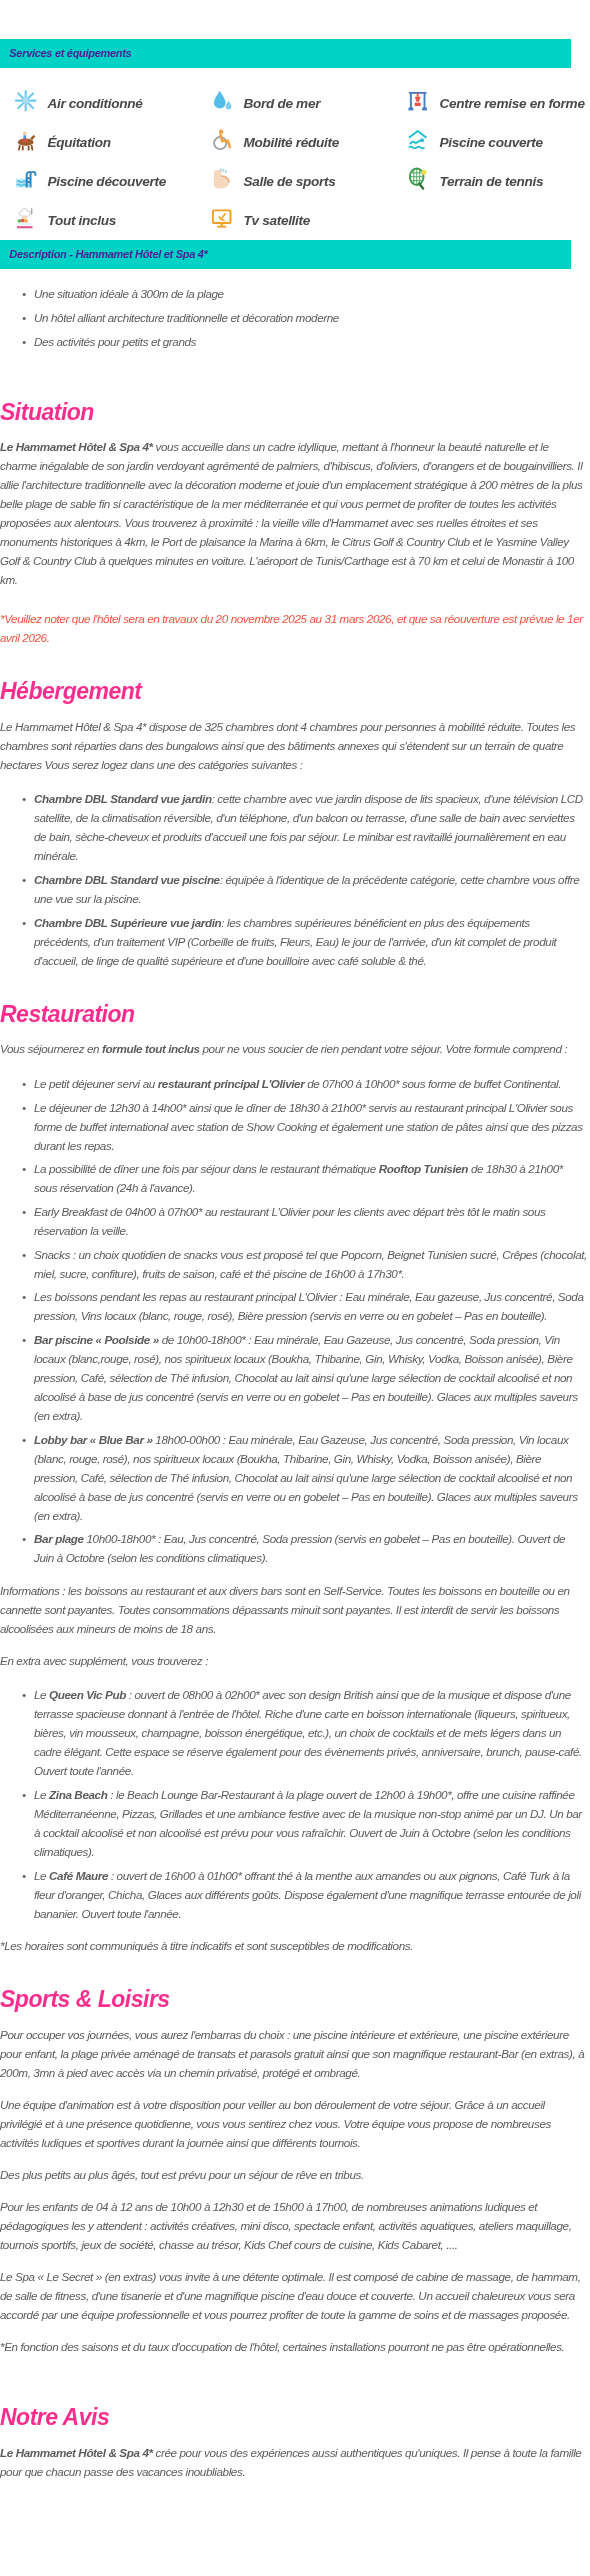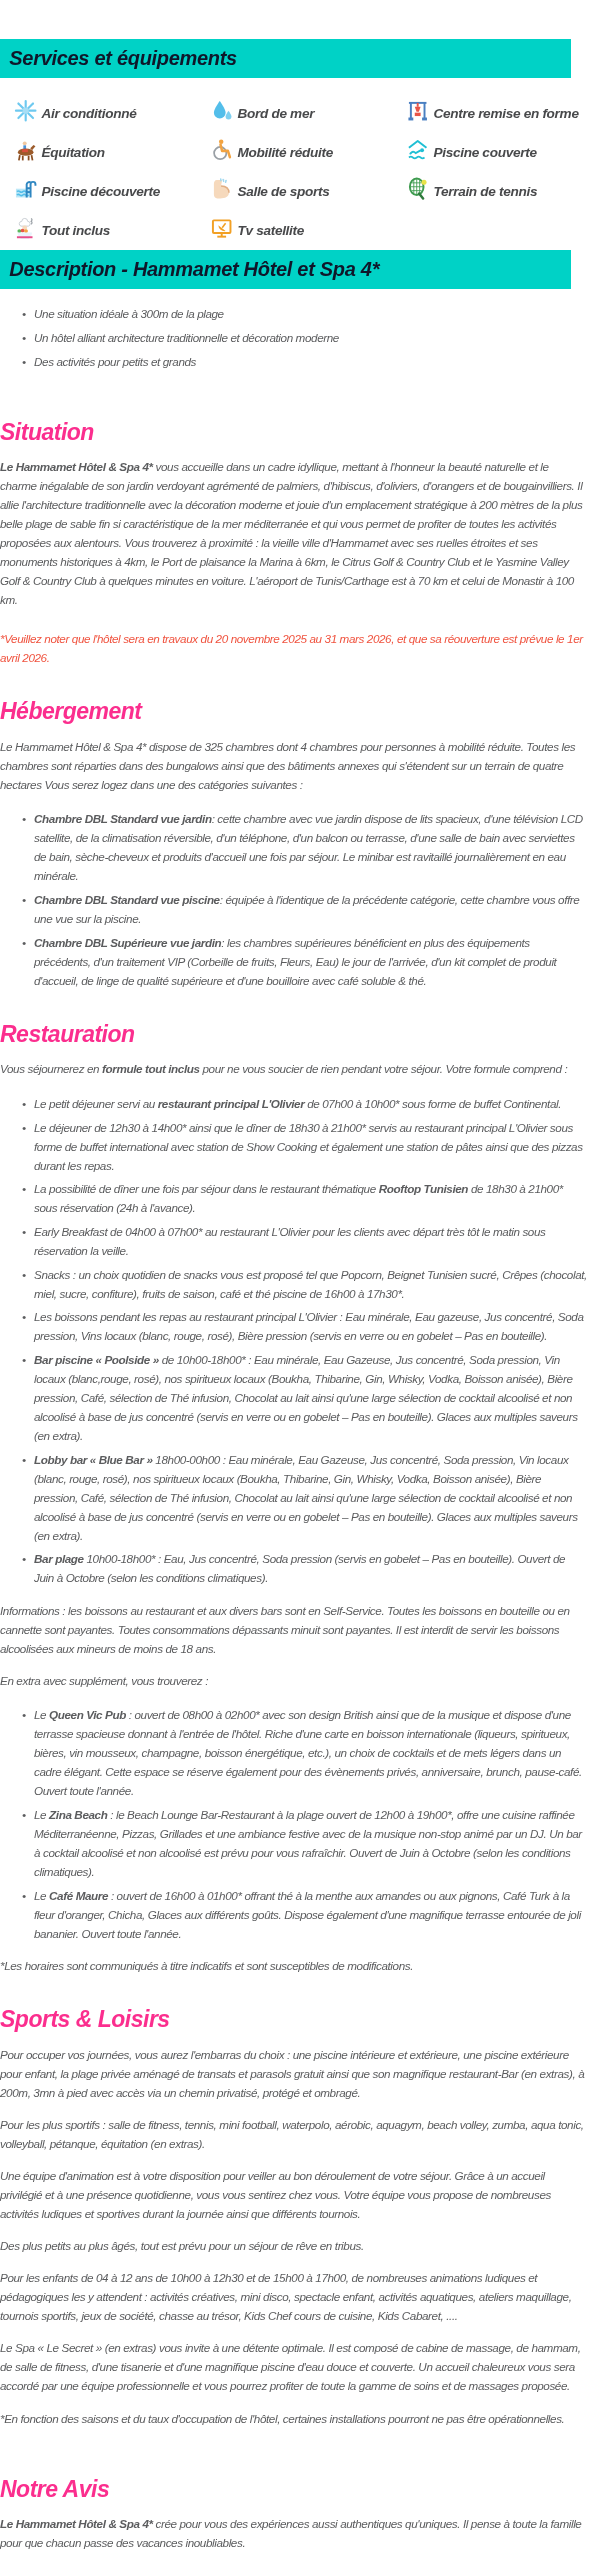--- a/index.html
+++ b/index.html
@@ -5,29 +5,29 @@
   html,body{margin:0;padding:0;background:#fff;}
   body{
     width:590px;height:2576px;overflow:hidden;position:relative;
     font-family:"Liberation Sans",sans-serif;
     font-style:italic;
     color:#5B5C5E;
     font-size:11.7px;letter-spacing:-0.4px;line-height:19px;
   }
   .page{padding:39px 2.3px 0 0;}
   .banner{
-    background:#00D2C6;color:#0f172a;font-weight:bold;font-size:20px;
-    height:39px;display:flex;align-items:center;
+    background:#00D2C6;color:#4c1d95;font-weight:bold;font-size:11px;
+    height:29px;display:flex;align-items:center;
     padding-left:9.3px;margin-right:16.4px;letter-spacing:-0.3px;
   }
   .svc-grid{
     display:grid;grid-template-columns:196px 196px 195px;
     margin-top:15.6px;
   }
-  .svc{display:flex;align-items:center;gap:4px;height:39px;padding-left:14px;}
+  .svc{display:flex;align-items:center;gap:10px;height:39px;padding-left:14px;}
   .svc svg{width:23.4px;height:23.4px;flex:0 0 auto;}
   .svc-label{font-weight:bold;font-size:13.6px;color:#48494B;letter-spacing:-0.3px;white-space:nowrap;}
   .desc-banner{}
   ul.blt{list-style:none;margin:15.6px 0 0 0;padding:0;}
   ul.blt li{position:relative;padding-left:34px;margin-bottom:4.7px;}
   ul.blt li::before{content:"\2022";position:absolute;left:22px;top:0;color:#5B5C5E;}
   h2.sec{
     color:#FB2E8E;font-size:23px;line-height:23.4px;font-weight:bold;
     margin:33px 0 0 0;letter-spacing:-0.5px;
   }
@@ -233,21 +233,20 @@
   <p>En extra avec supplément, vous trouverez :</p>
   <ul class="blt">
     <li><span>Le </span><b>Queen Vic Pub</b><span> : ouvert de 08h00 à 02h00* avec son design British ainsi que de la musique et dispose d'une terrasse spacieuse donnant à l'entrée de l'hôtel. Riche d'une carte en boisson internationale (liqueurs, spiritueux, bières, vin mousseux, champagne, boisson énergétique, etc.), un choix de cocktails et de mets légers dans un cadre élégant. Cette espace se réserve également pour des évènements privés, anniversaire, brunch, pause-café. Ouvert toute l'année.</span></li>
     <li><span>Le </span><b>Zina Beach</b><span> : le Beach Lounge Bar-Restaurant à la plage ouvert de 12h00 à 19h00*, offre une cuisine raffinée Méditerranéenne, Pizzas, Grillades et une ambiance festive avec de la musique non-stop animé par un DJ. Un bar à cocktail alcoolisé et non alcoolisé est prévu pour vous rafraîchir. Ouvert de Juin à Octobre (selon les conditions climatiques).</span></li>
     <li><span>Le </span><b>Café Maure</b><span> : ouvert de 16h00 à 01h00* offrant thé à la menthe aux amandes ou aux pignons, Café Turk à la fleur d'oranger, Chicha, Glaces aux différents goûts. Dispose également d'une magnifique terrasse entourée de joli bananier. Ouvert toute l'année.</span></li>
   </ul>
   <p>*Les horaires sont communiqués à titre indicatifs et sont susceptibles de modifications.</p>
 
   <h2 class="sec">Sports &amp; Loisirs</h2>
   <p>Pour occuper vos journées, vous aurez l'embarras du choix : une piscine intérieure et extérieure, une piscine extérieure pour enfant, la plage privée aménagé de transats et parasols gratuit ainsi que son magnifique restaurant-Bar (en extras), à 200m, 3mn à pied avec accès via un chemin privatisé, protégé et ombragé.</p>
-  <p>Pour les plus sportifs : salle de fitness, tennis, mini football, waterpolo, aérobic, aquagym, beach volley, zumba, aqua tonic, volleyball, pétanque, équitation (en extras).</p>
   <p>Une équipe d'animation est à votre disposition pour veiller au bon déroulement de votre séjour. Grâce à un accueil privilégié et à une présence quotidienne, vous vous sentirez chez vous. Votre équipe vous propose de nombreuses activités ludiques et sportives durant la journée ainsi que différents tournois.</p>
   <p>Des plus petits au plus âgés, tout est prévu pour un séjour de rêve en tribus.</p>
   <p>Pour les enfants de 04 à 12 ans de 10h00 à 12h30 et de 15h00 à 17h00, de nombreuses animations ludiques et pédagogiques les y attendent : activités créatives, mini disco, spectacle enfant, activités aquatiques, ateliers maquillage, tournois sportifs, jeux de société, chasse au trésor, Kids Chef cours de cuisine, Kids Cabaret, ....</p>
   <p>Le Spa « Le Secret » (en extras) vous invite à une détente optimale. Il est composé de cabine de massage, de hammam, de salle de fitness, d'une tisanerie et d'une magnifique piscine d'eau douce et couverte. Un accueil chaleureux vous sera accordé par une équipe professionnelle et vous pourrez profiter de toute la gamme de soins et de massages proposée.</p>
   <p>*En fonction des saisons et du taux d'occupation de l'hôtel, certaines installations pourront ne pas être opérationnelles.</p>
 
   <h2 class="sec big-gap">Notre Avis</h2>
   <p><b>Le Hammamet Hôtel &amp; Spa 4*</b><span> crée pour vous des expériences aussi authentiques qu'uniques. Il pense à toute la famille pour que chacun passe des vacances inoubliables.</span></p>
 
 </div>

